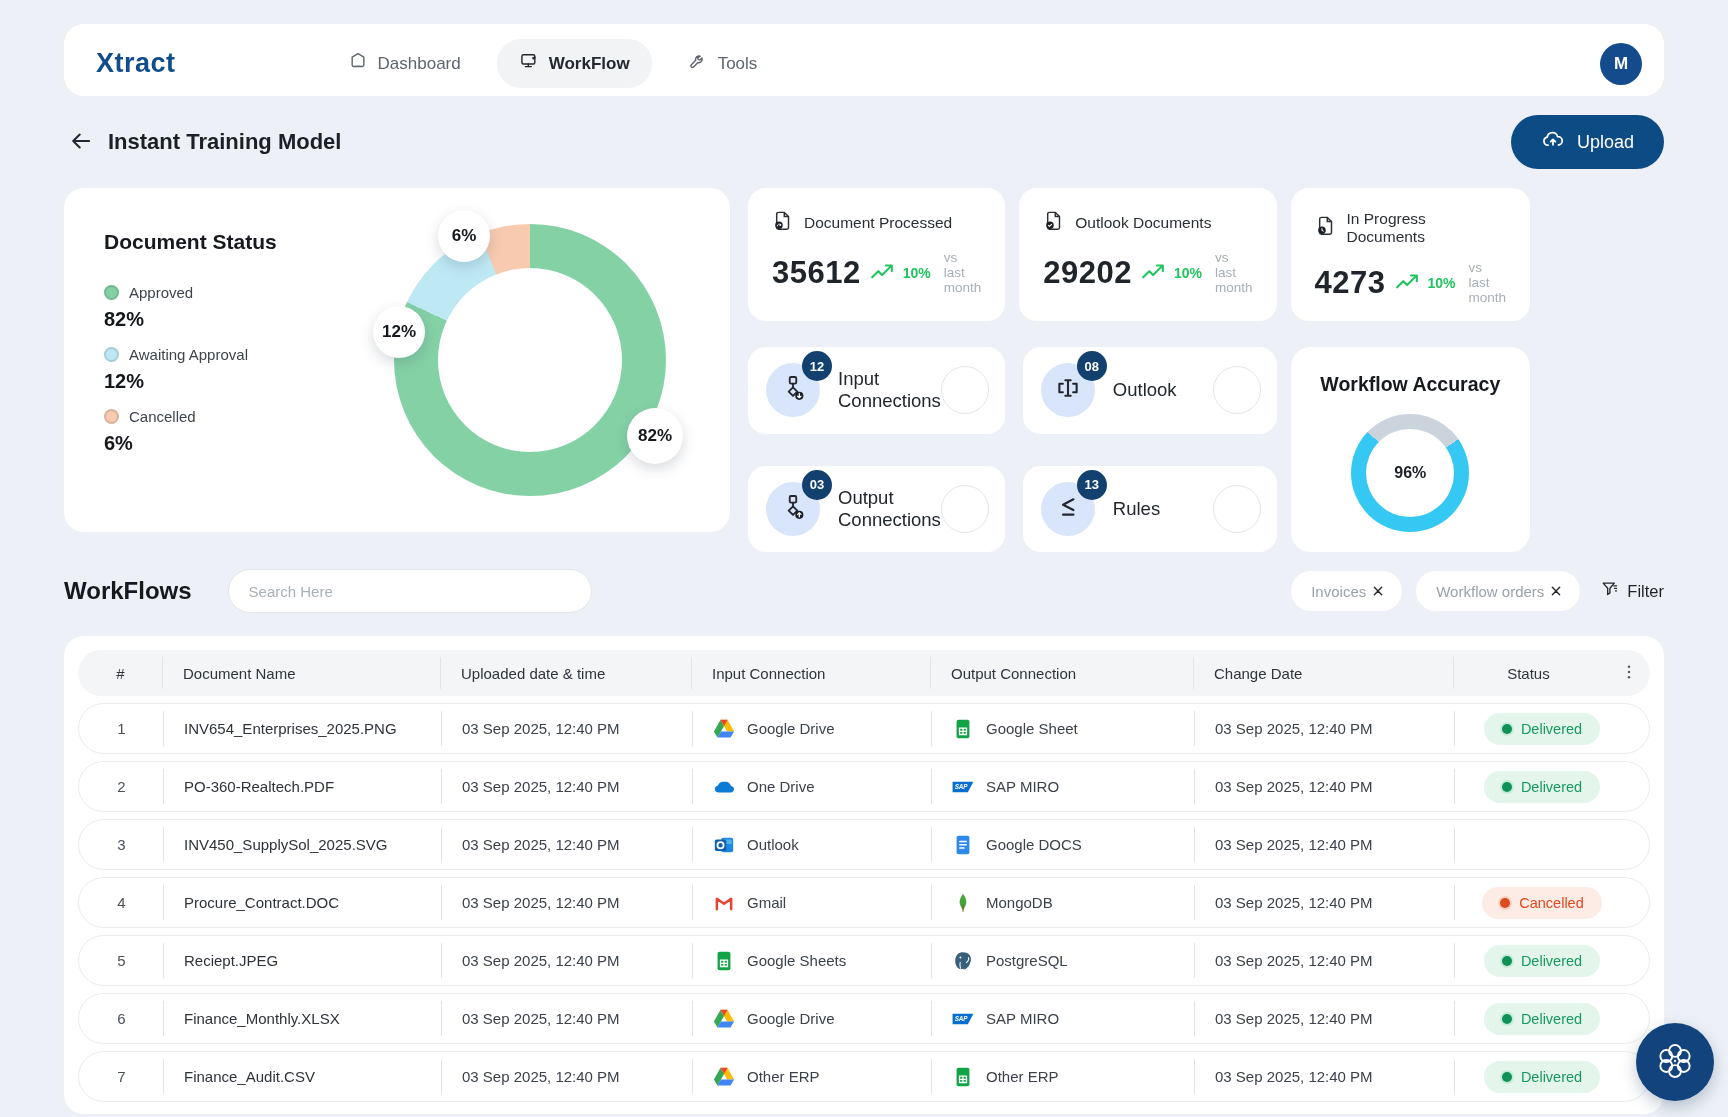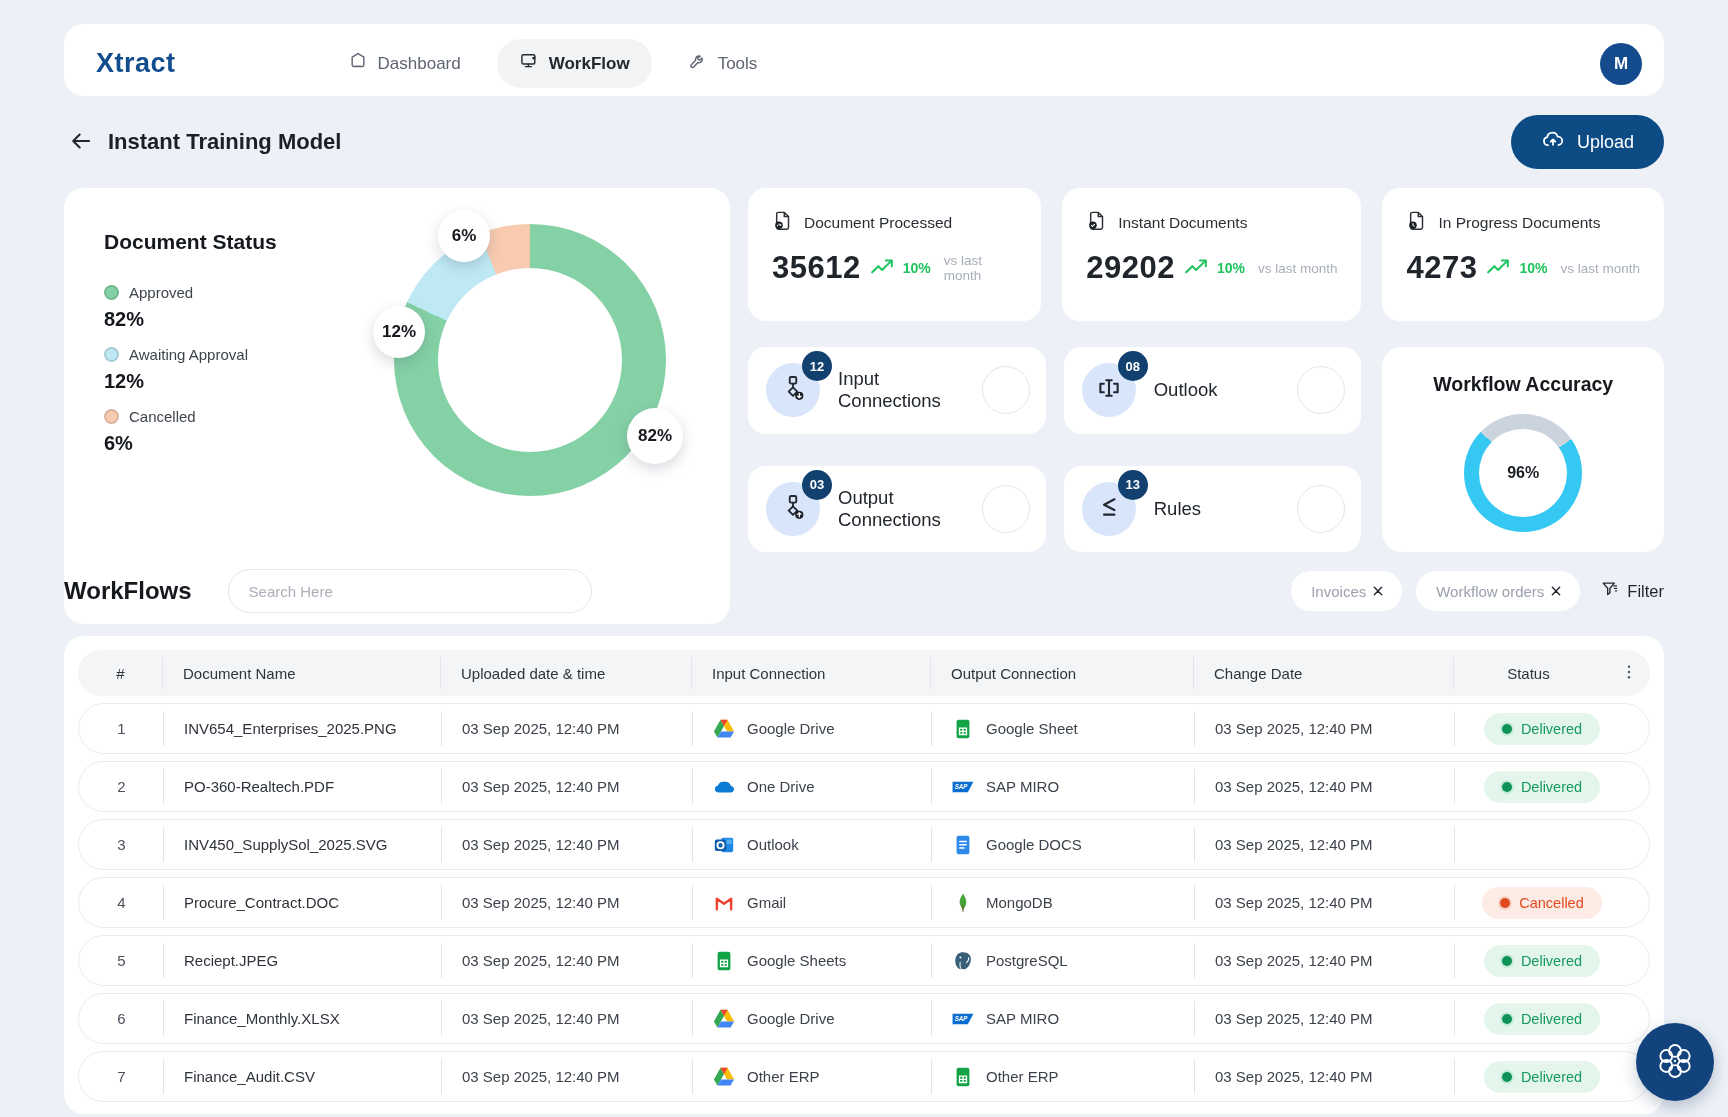--- a/index.html
+++ b/index.html
@@ -27,37 +27,37 @@
   .pagetitle { font-size:22px; font-weight:bold; color:#1B1F26; margin-left:10px; }
   .upload { margin-left:auto; display:flex; align-items:center; gap:12px; background:#0D4B85; color:#fff;
             border:none; border-radius:27px; padding:0 30px; height:54px; font-size:18px; font-family:inherit; cursor:pointer; }
   .upload svg { width:24px; height:24px; }
 
   
   .dash { position:absolute; left:64px; top:188px; width:1600px; height:344px; display:flex; gap:18px; }
 
   .card { background:#fff; border-radius:20px; }
 
-  .status-card { width:666px; height:436px; padding:30px 26px 30px 40px; display:flex; }
+  .status-card { width:666px; height:344px; padding:30px 26px 30px 40px; display:flex; }
   .status-left { width:230px; }
   .status-title { font-size:21px; font-weight:bold; color:#16191E; margin-top:12px; }
   .legend { margin-top:30px; display:flex; flex-direction:column; gap:15px; }
   .legend-item .lrow { display:flex; align-items:center; gap:10px; font-size:15px; color:#3E444D; }
   .lswatch { width:15px; height:15px; border-radius:50%; border:2px solid rgba(0,0,0,.12); }
   .legend-item .lval { font-size:20px; font-weight:bold; color:#14171C; margin-top:7px; }
   .donut-wrap { position:relative; width:300px; height:284px; margin-left:auto; margin-right:24px; }
   .donut { position:absolute; left:14px; top:6px; width:272px; height:272px; border-radius:50%; }
   .donut::after { content:''; position:absolute; inset:44px; background:#fff; border-radius:50%; }
   .donut-badge { position:absolute; background:#fff; border-radius:50%; display:flex; align-items:center; justify-content:center;
                  font-weight:bold; font-size:17px; color:#14171C; box-shadow:0 5px 14px rgba(40,50,70,.18); z-index:2; }
   .badge-0 { width:56px; height:56px; left:247px; top:190px; }  
   .badge-1 { width:52px; height:52px; left:-7px;  top:88px;  }  
   .badge-2 { width:52px; height:52px; left:58px;  top:-8px;  }  
 
-  .rightgrid { flex:1; display:grid; grid-template-columns:1fr; grid-template-rows:133px 1fr; gap:26px 21px; }
+  .rightgrid { flex:1; display:grid; grid-template-columns:1fr 1fr 1fr 1fr 1fr; grid-template-rows:133px 1fr; gap:26px 14px; }
   .stat-card { border-radius:18px; padding:22px 24px; }
   .stat-top { display:flex; align-items:center; gap:10px; font-size:15.5px; color:#2A2F36; }
   .stat-top svg { width:22px; height:22px; }
   .stat-val-row { display:flex; align-items:center; gap:9px; margin-top:14px; }
   .stat-val { font-size:31px; font-weight:800; color:#20242B; letter-spacing:.5px; }
   .stat-val-row .trend svg { width:24px; height:16px; }
   .trend-pct { font-size:14px; font-weight:bold; color:#21C35E; }
   .stat-cmp { font-size:13.5px; color:#A8AEB7; margin-left:4px; }
 
   .quadgrid { grid-column:1 / span 2; display:grid; grid-template-columns:1fr 1fr; grid-template-rows:1fr 1fr; gap:32px 18px; }
@@ -231,21 +231,21 @@
     </div>
   </section>
         <section class="card stat-card">
     <div class="stat-top">
       <span><svg viewBox="0 0 24 24">
                 <path d="M7 2.6h6.4L18 7.2v12a1.9 1.9 0 0 1-1.9 1.9H7a1.9 1.9 0 0 1-1.9-1.9V4.5A1.9 1.9 0 0 1 7 2.6z" fill="none" stroke="#2A2F36" stroke-width="1.6"></path>
                 <path d="M13.4 2.6v4.6H18" fill="none" stroke="#2A2F36" stroke-width="1.6"></path>
                 <circle cx="7.6" cy="16.6" r="4.1" fill="#1A1F26"></circle>
                 <path d="M5.9 16.7l1.2 1.2 2.2-2.3" stroke="#fff" stroke-width="1.2" fill="none" stroke-linecap="round" stroke-linejoin="round"></path>
               </svg></span>
-      <span>Instant Documents</span>
+      <span>Outlook Documents</span>
     </div>
     <div class="stat-val-row">
       <span class="stat-val">29202</span>
       <span class="trend"><svg viewBox="0 0 22 14" fill="none" stroke="#21C35E" stroke-width="1.9" stroke-linecap="round" stroke-linejoin="round">
                 <path d="M2 11.2L7.6 5.6l3.5 3.5 8.4-8.4" transform="translate(0,1.6)"></path>
                 <path d="M14.6 2.3H20v5.3" transform="translate(0,-0.4)"></path>
               </svg></span>
       <span class="trend-pct">10%</span>
       <span class="stat-cmp">vs last month</span>
     </div>

